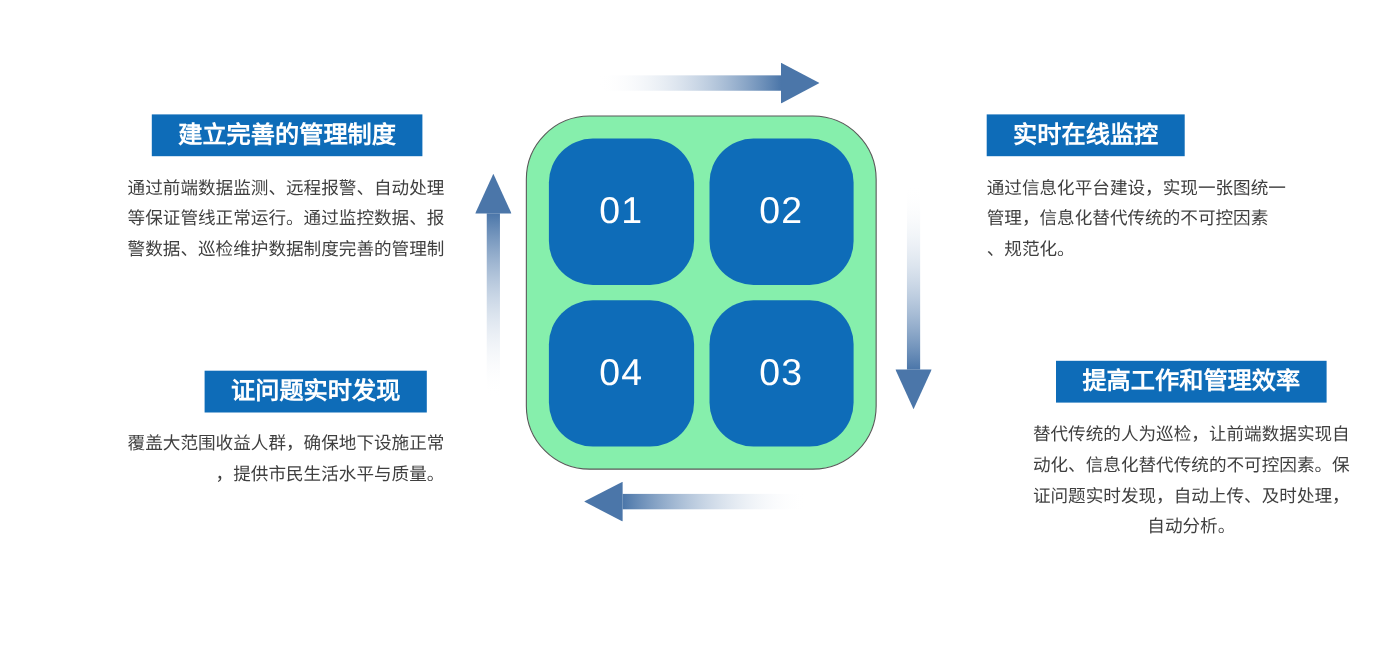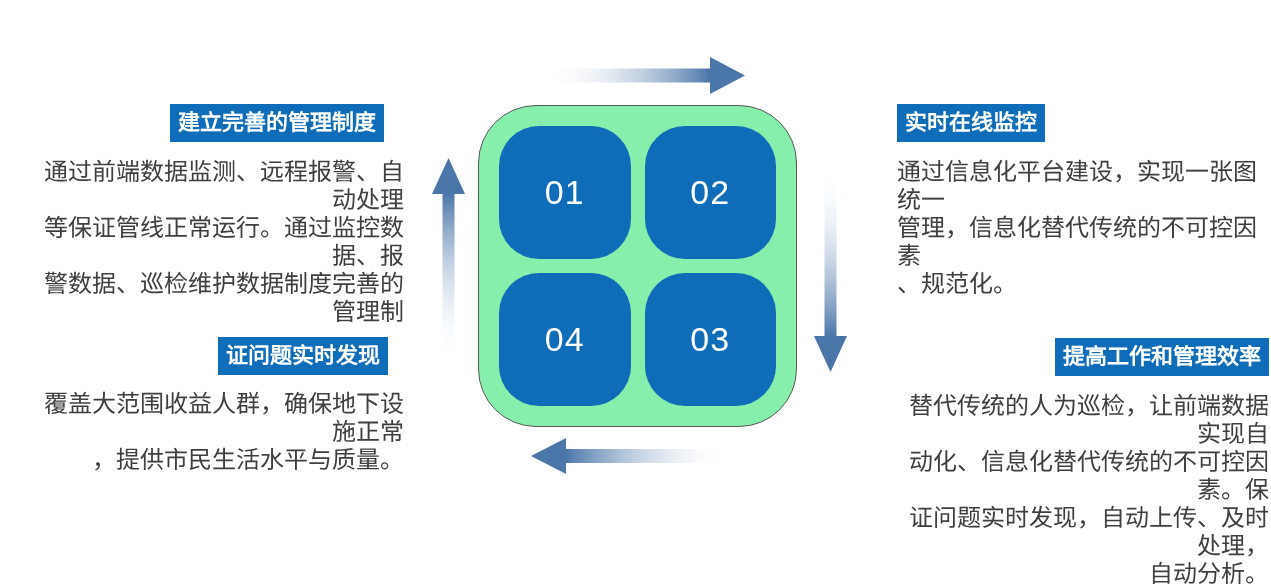--- a/index.html
+++ b/index.html
@@ -13,36 +13,36 @@
   }
   
   .block { position: absolute; }
   .badge {
     display: inline-block;
     background: #0E6CB8;
     color: #ffffff;
     font-size: 22px;
     font-weight: bold;
     line-height: 38px;
-    padding: 0 8px;
+    padding: 0 24px;
     white-space: nowrap;
   }
   .para {
     margin-top: 16px;
-    font-size: 24px;
+    font-size: 16px;
     line-height: 28px;
     color: #3F3F3F;
   }
   #block-tl { left: 30px;  top: 104px; width: 374px; text-align: right; }
   #block-tl .badge { margin-right: 20px; }
   #block-bl { left: 30px;  top: 337px; width: 374px; text-align: right; }
   #block-bl .badge { margin-right: 16px; }
   #block-bl .para { margin-top: 15px; }
   #block-tr { left: 897px; top: 104px; width: 372px; text-align: left; }
-  #block-br { left: 897px; top: 338px; width: 372px; text-align: right; }
+  #block-br { left: 897px; top: 328px; width: 372px; text-align: center; }
   
   #frame {
     position: absolute;
     left: 478px; top: 105px;
     width: 319px; height: 322px;
     box-sizing: border-box;
     border: 1.5px solid #595959;
     border-radius: 58px;
     background: #86efac;
     display: grid;

